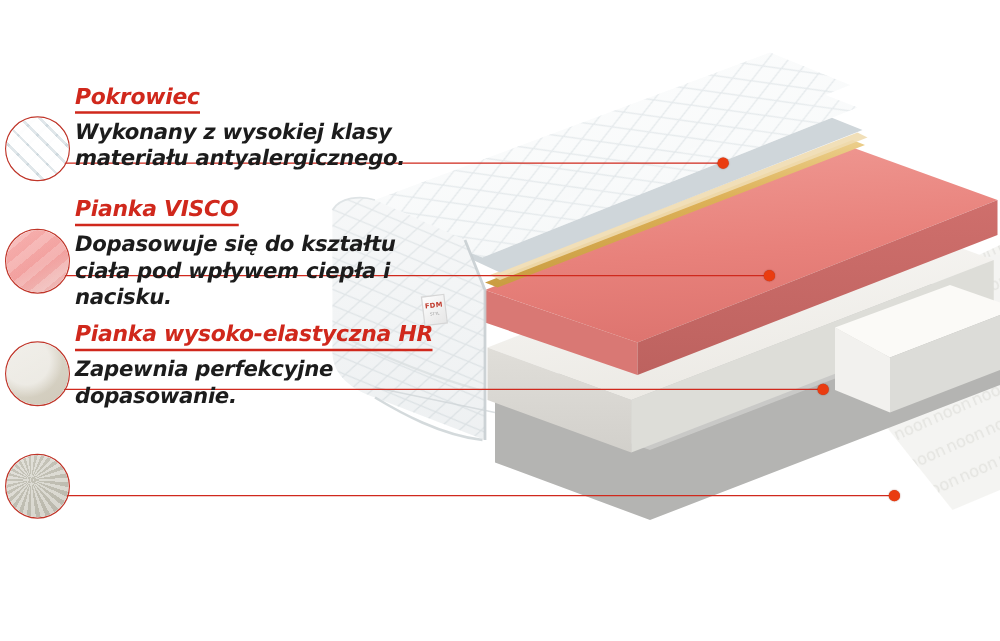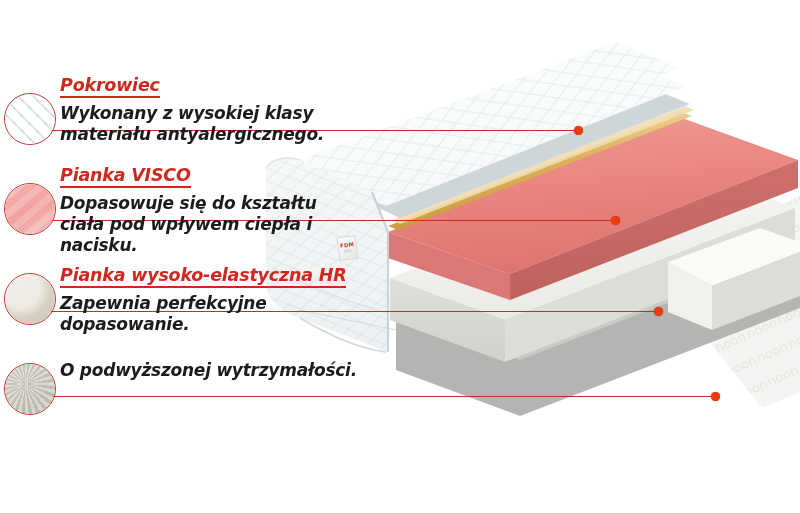--- a/index.html
+++ b/index.html
@@ -25,21 +25,20 @@
     position: absolute;
     left: 0; top: 0;
     width: 800px; height: 513px;
   }
 
   
   .callout {
     position: absolute;
     left: 60px;
     width: 300px;
-    margin-top: 7px;
   }
   .callout-title {
     font-family: "DejaVu Sans", sans-serif;
     font-style: italic;
     font-weight: bold;
     font-size: 17.5px;
     color: #d0281c;
     letter-spacing: -0.2px;
     white-space: nowrap;
     display: inline-block;
@@ -337,21 +336,20 @@
     <div class="callout-title">Pianka VISCO</div>
     <div class="callout-desc">Dopasowuje się do kształtu ciała pod wpływem ciepła i nacisku.</div>
   </div>
 
   <div class="callout c2">
     <div class="callout-title">Pianka wysoko-elastyczna HR</div>
     <div class="callout-desc">Zapewnia perfekcyjne dopasowanie.</div>
   </div>
 
   <div class="callout c3">
-    <div class="callout-desc">O podwyższonej wytrzymałości.</div>
   </div>
 
   <div class="fdm-tag">
     <div class="fdm-text">FDM</div>
     <div class="fdm-sub">STYL</div>
   </div>
 
 </div>
 
 </body></html>

